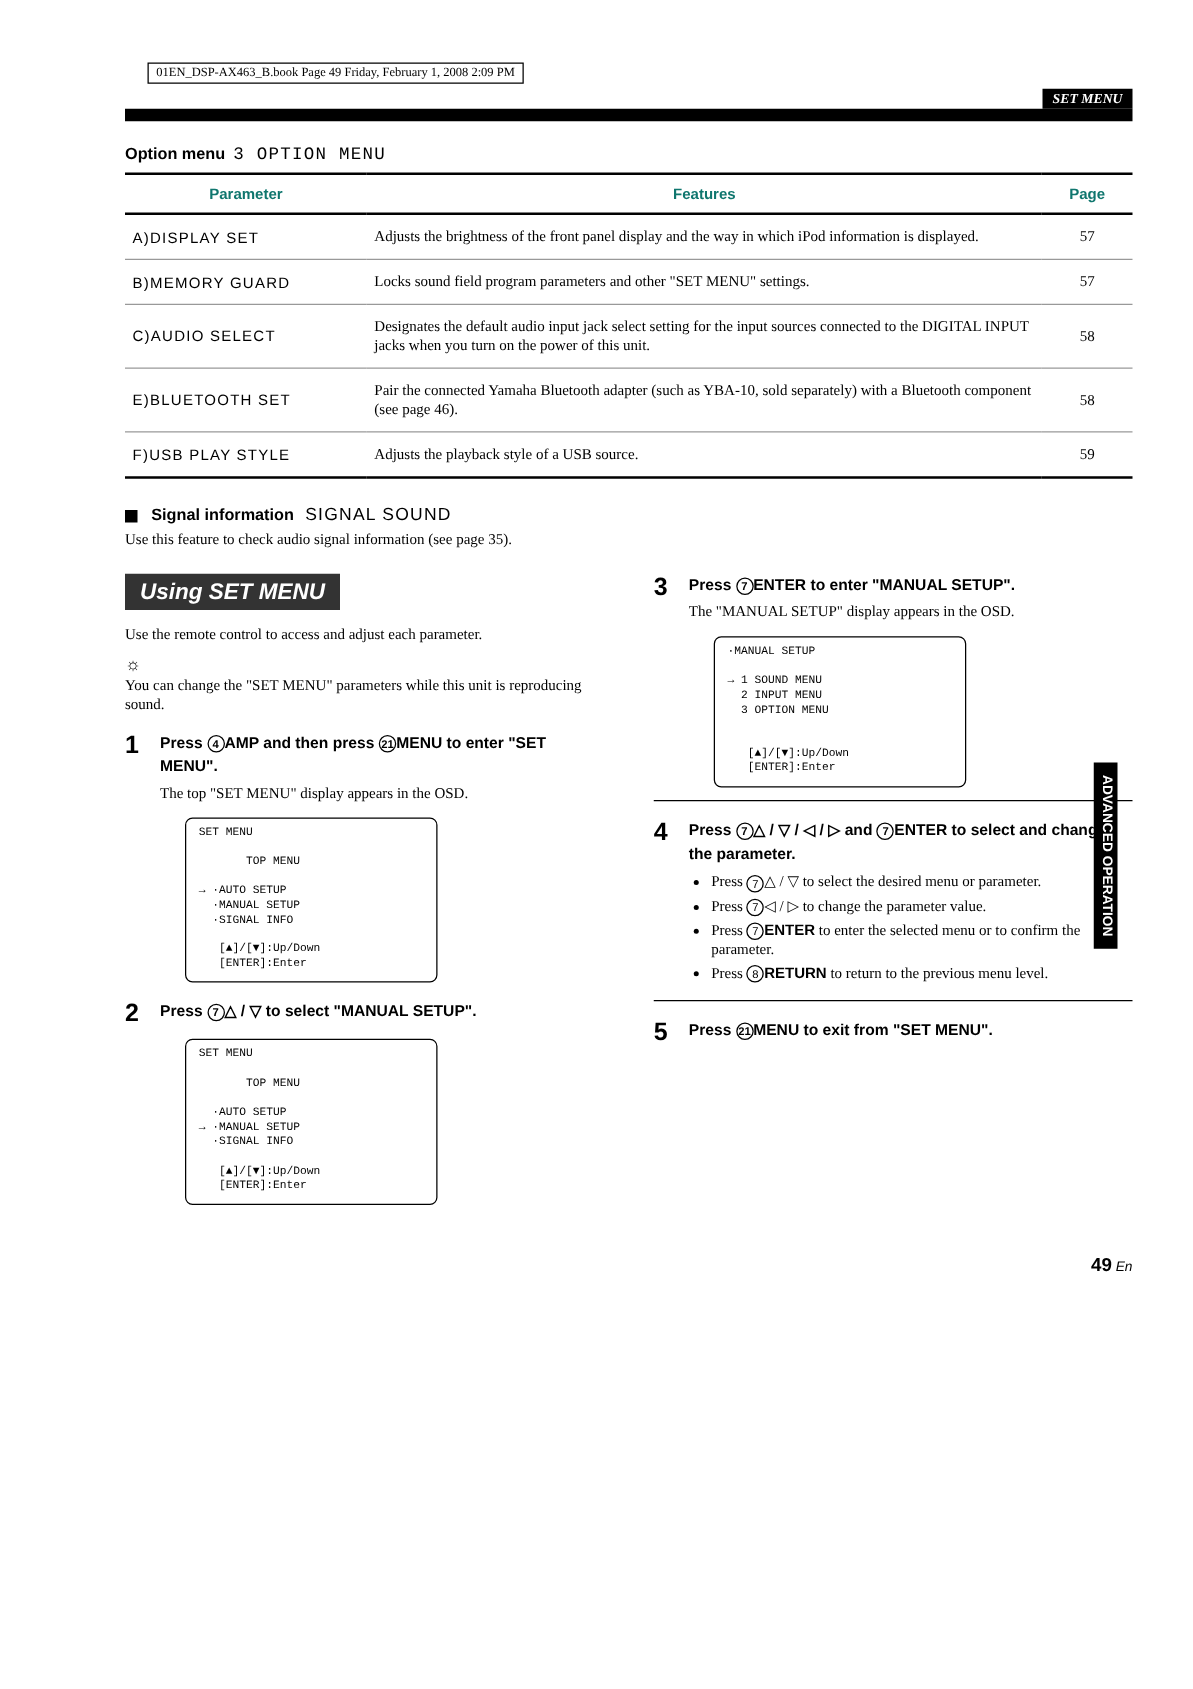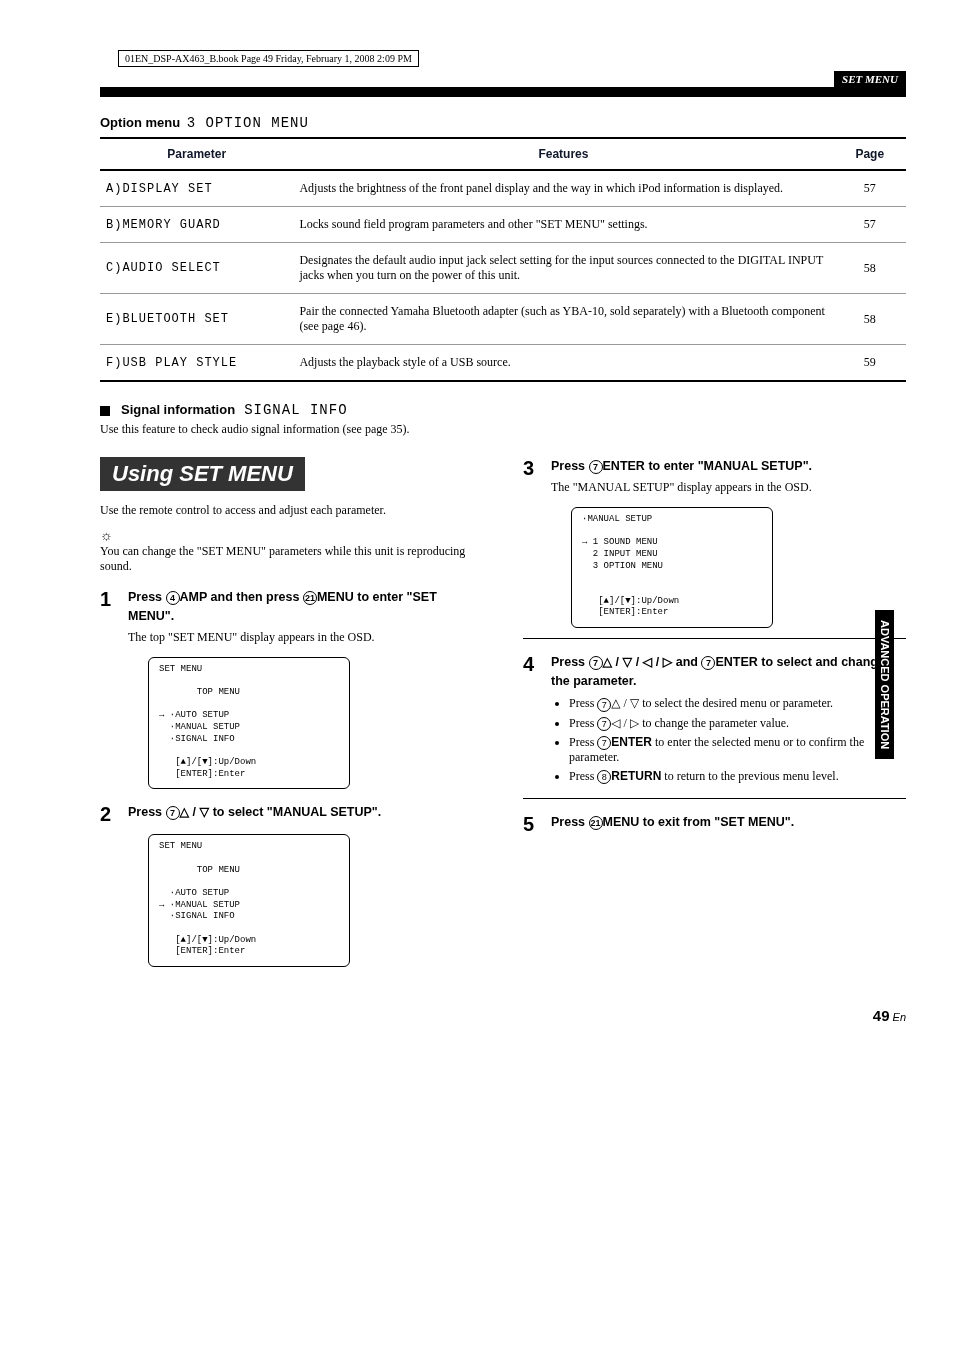--- a/index.html
+++ b/index.html
@@ -48,53 +48,53 @@
   .option-menu-head .bold { font-weight: bold; font-family: Arial, sans-serif; }
   .option-menu-head .lcd { font-family: "Courier New", monospace; letter-spacing: 1px; font-size: 14px; }
   table.opt {
     width: 100%;
     border-collapse: collapse;
     margin-bottom: 20px;
     border-top: 2px solid #000;
     border-bottom: 2px solid #000;
   }
   table.opt th {
-    color: #0f172a;
+    color: #0f766e;
     font-weight: bold;
     font-family: Arial, sans-serif;
     font-size: 12px;
     padding: 8px 6px;
     border-bottom: 2px solid #000;
     text-align: center;
   }
   table.opt td {
     border-bottom: 1px solid #999;
     padding: 10px 6px;
     vertical-align: middle;
     font-size: 12px;
   }
   table.opt tr:last-child td { border-bottom: none; }
-  .lcd { font-family: Liberation Mono, monospace; letter-spacing: 1px; font-size: 14px; }
+  .lcd { font-family: Liberation Sans, sans-serif; letter-spacing: 1px; font-size: 14px; }
   .page-cell { text-align: center; }
   .sig-info { margin-top: 8px; }
   .sig-info .sq { display:inline-block; width:10px; height:10px; background:#000; margin-right:8px; vertical-align: middle;}
   .sig-info .bold { font-weight: bold; font-family: Arial, sans-serif; font-size: 13px; text-align: center;}
   .sig-body { font-size: 12px; margin-top: 4px; margin-bottom: 20px;}
   .cols {
     display: flex;
     gap: 40px;
   }
   .col { flex: 1; }
   .heading-box {
     background: #333;
     color: #fff;
     font-style: italic;
     font-weight: bold;
     font-family: Arial, sans-serif;
-    font-size: 22px;
+    font-size: 18px;
     padding: 4px 12px;
     margin-bottom: 12px;
     display: inline-block;
   }
   .para { margin-bottom: 10px; font-size: 12px; }
   .tip-icon { font-size: 14px; }
   .step {
     display: flex;
     gap: 12px;
     margin-top: 14px;
@@ -214,21 +214,21 @@
         <td class="lcd">F)USB PLAY STYLE</td>
         <td>Adjusts the playback style of a USB source.</td>
         <td class="page-cell">59</td>
       </tr>
     </tbody>
   </table>
 
   <div class="sig-info">
     <span class="sq"></span>
     <span class="bold">Signal information</span>
-    &nbsp;&nbsp;<span class="lcd">SIGNAL INFO</span>
+    &nbsp;&nbsp;<span class="lcd">SIGNAL SOUND</span>
   </div>
   <div class="sig-body">Use this feature to check audio signal information (see page 35).</div>
 
   <div class="cols">
 
     <div class="col">
       <div class="heading-box">Using SET MENU</div>
       <div class="para">Use the remote control to access and adjust each parameter.</div>
       <div class="tip-icon">☼</div>
       <div class="para">You can change the "SET MENU" parameters while this unit is reproducing sound.</div>

